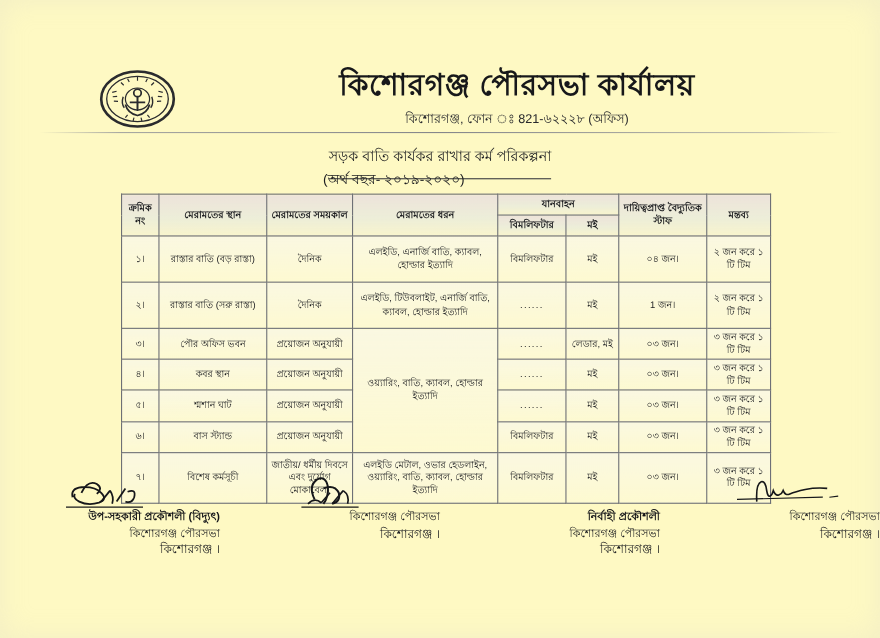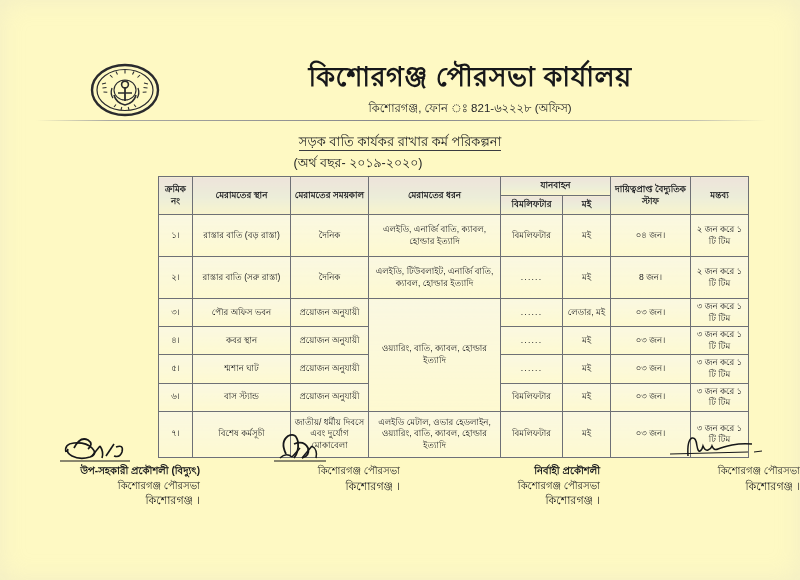--- a/index.html
+++ b/index.html
@@ -78,21 +78,21 @@
     position: absolute;
     left: 0;
     top: 132px;
     width: 800px;
     text-align: center;
     font-size: 13px;
     color: #1b1c1f;
   }
   .doc-title span {
     border-bottom: 1px solid #3b3c40;
-    padding-bottom: 1px;
+    padding-bottom: 13px;
   }
   .doc-fy {
     position: absolute;
     left: 0;
     top: 154px;
     width: 716px;
     text-align: center;
     font-size: 12.5px;
     color: #1b1c1f;
   }
@@ -102,21 +102,20 @@
     position: absolute;
     left: 110px;
     top: 176px;
     width: 590px;
   }
   table.plan {
     border-collapse: collapse;
     width: 590px;
     table-layout: fixed;
     background: transparent;
-    margin-left: 48px;
   }
   table.plan th, table.plan td {
     border: 1px solid #6e7076;
     font-size: 8.6px;
     color: #1b1c1f;
     text-align: center;
     vertical-align: middle;
     padding: 2px 2px;
     font-weight: normal;
     line-height: 1.35;
@@ -286,21 +285,21 @@
           <td>২ জন করে ১ টি টিম</td>
         </tr>
 
         <tr class="r2">
           <td>২।</td>
           <td>রাস্তার বাতি (সরু রাস্তা)</td>
           <td>দৈনিক</td>
           <td>এলইডি, টিউবলাইট, এনার্জি বাতি, ক্যাবল, হোল্ডার ইত্যাদি</td>
           <td class="dots">......</td>
           <td>মই</td>
-          <td>8 জন।</td>
+          <td>1 জন।</td>
           <td>২ জন করে ১ টি টিম</td>
         </tr>
 
         <tr class="r3">
           <td>৩।</td>
           <td>পৌর অফিস ভবন</td>
           <td>প্রয়োজন অনুযায়ী</td>
           <td rowspan="4">ওয়্যারিং, বাতি, ক্যাবল, হোল্ডার ইত্যাদি</td>
           <td class="dots">......</td>
           <td>লেডার, মই</td>

